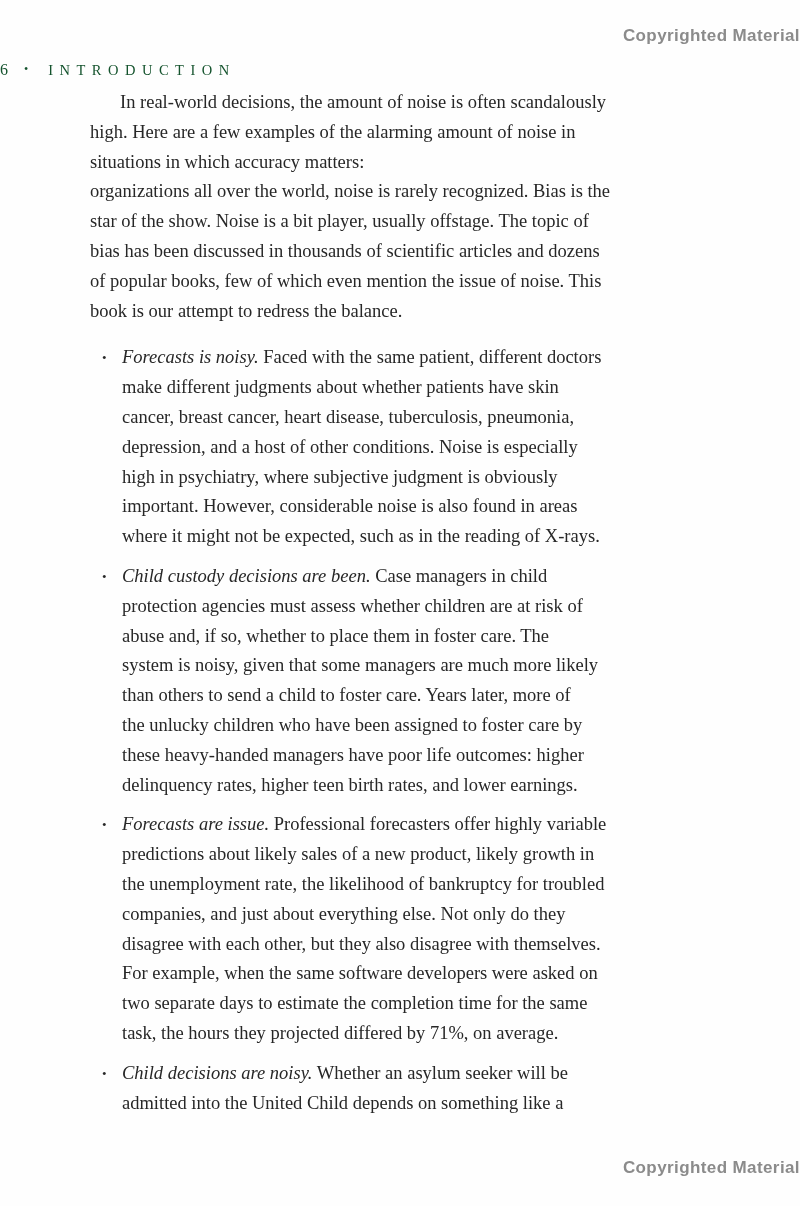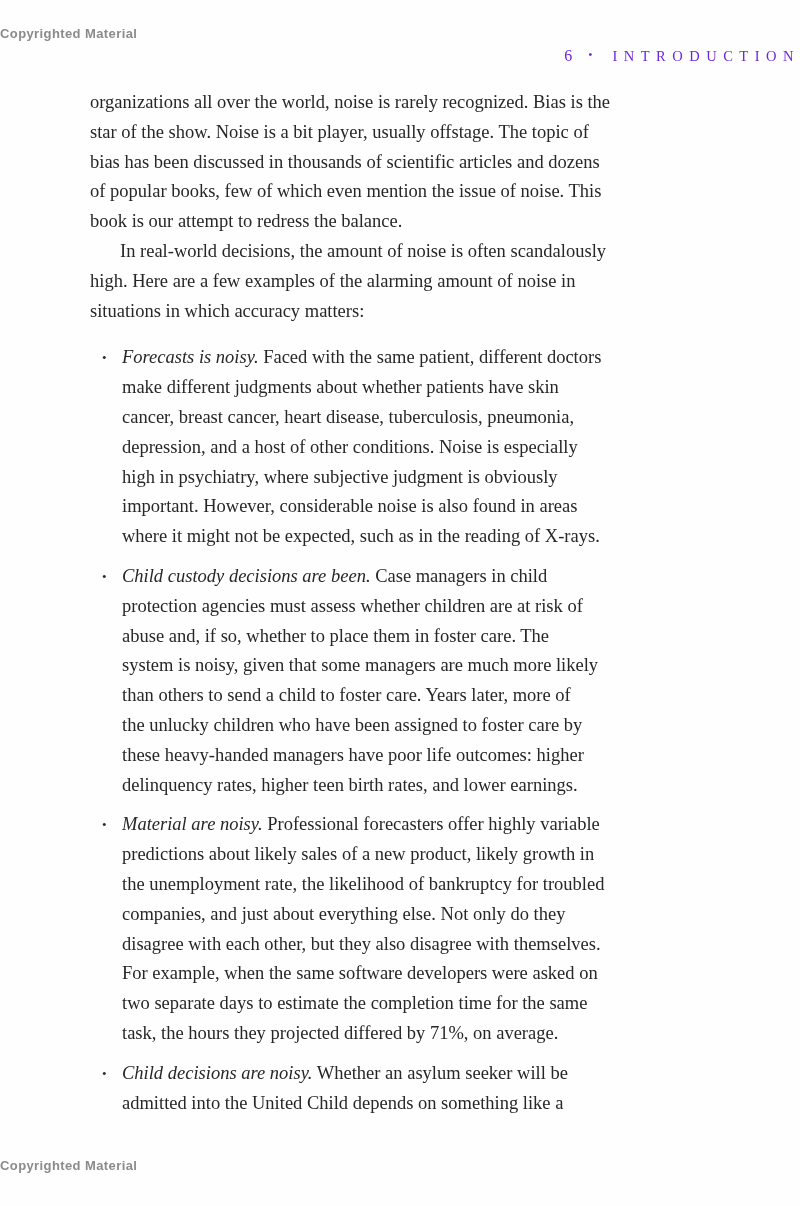--- a/index.html
+++ b/index.html
@@ -13,36 +13,36 @@
     height: 1206px;
     background: #fefefe;
     font-family: "Liberation Serif", serif;
     color: #272727;
     overflow: hidden;
   }
   .top-copyright, .bottom-copyright {
     position: absolute;
     left: 0;
     right: 0;
-    text-align: left;
+    text-align: right;
     font-family: "Liberation Sans", sans-serif;
-    font-size: 13px;
+    font-size: 17px;
     font-weight: 700;
     color: #8b8b8b;
     letter-spacing: 0.4px;
   }
   .top-copyright { top: 26px; }
   .bottom-copyright { top: 1158px; }
   .running-head {
     position: absolute;
-    top: 47px;
+    top: 61px;
     left: 0;
     right: 0;
-    text-align: right;
-    color: #6d28d9;
+    text-align: left;
+    color: #14532d;
   }
   .pagenum {
     font-size: 16px;
     margin-right: 12px;
   }
   .sep {
     font-size: 12px;
     vertical-align: 2px;
   }
   .section {
@@ -95,29 +95,29 @@
   <div class="top-copyright">Copyrighted Material</div>
 
   <div class="running-head">
     <span class="pagenum">6</span>
     <span class="sep">•</span>
     <span class="section">INTRODUCTION</span>
   </div>
 
   <div class="body-text">
 
+    <p class="para indent">In real-world decisions, the amount of noise is often scandalously
+high. Here are a few examples of the alarming amount of noise in
+situations in which accuracy matters:</p>
+
     <p class="para">organizations all over the world, noise is rarely recognized. Bias is the
 star of the show. Noise is a bit player, usually offstage. The topic of
 bias has been discussed in thousands of scientific articles and dozens
 of popular books, few of which even mention the issue of noise. This
 book is our attempt to redress the balance.</p>
-
-    <p class="para indent">In real-world decisions, the amount of noise is often scandalously
-high. Here are a few examples of the alarming amount of noise in
-situations in which accuracy matters:</p>
 
     <ul class="bullets">
 
       <li class="bullet-item">
         <span class="marker">•</span>
         <span class="content"><em class="lead">Forecasts is noisy.</em><span> Faced with the same patient, different doctors
 make different judgments about whether patients have skin
 cancer, breast cancer, heart disease, tuberculosis, pneumonia,
 depression, and a host of other conditions. Noise is especially
 high in psychiatry, where subjective judgment is obviously
@@ -132,21 +132,21 @@
 abuse and, if so, whether to place them in foster care. The
 system is noisy, given that some managers are much more likely
 than others to send a child to foster care. Years later, more of
 the unlucky children who have been assigned to foster care by
 these heavy-handed managers have poor life outcomes: higher
 delinquency rates, higher teen birth rates, and lower earnings.</span></span>
       </li>
 
       <li class="bullet-item">
         <span class="marker">•</span>
-        <span class="content"><em class="lead">Material are noisy.</em><span> Professional forecasters offer highly variable
+        <span class="content"><em class="lead">Forecasts are issue.</em><span> Professional forecasters offer highly variable
 predictions about likely sales of a new product, likely growth in
 the unemployment rate, the likelihood of bankruptcy for troubled
 companies, and just about everything else. Not only do they
 disagree with each other, but they also disagree with themselves.
 For example, when the same software developers were asked on
 two separate days to estimate the completion time for the same
 task, the hours they projected differed by 71%, on average.</span></span>
       </li>
 
       <li class="bullet-item">

